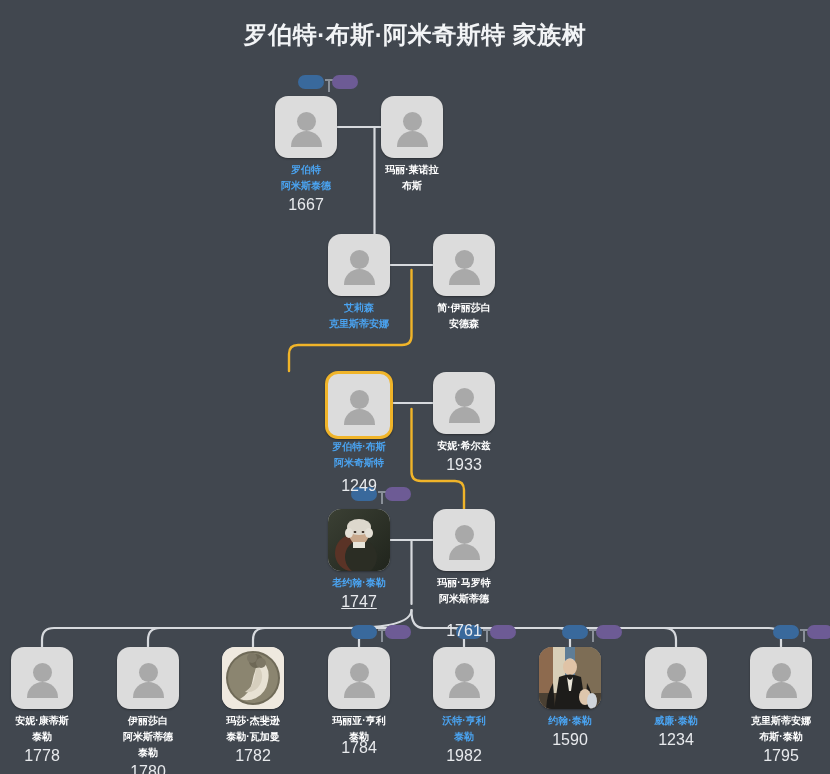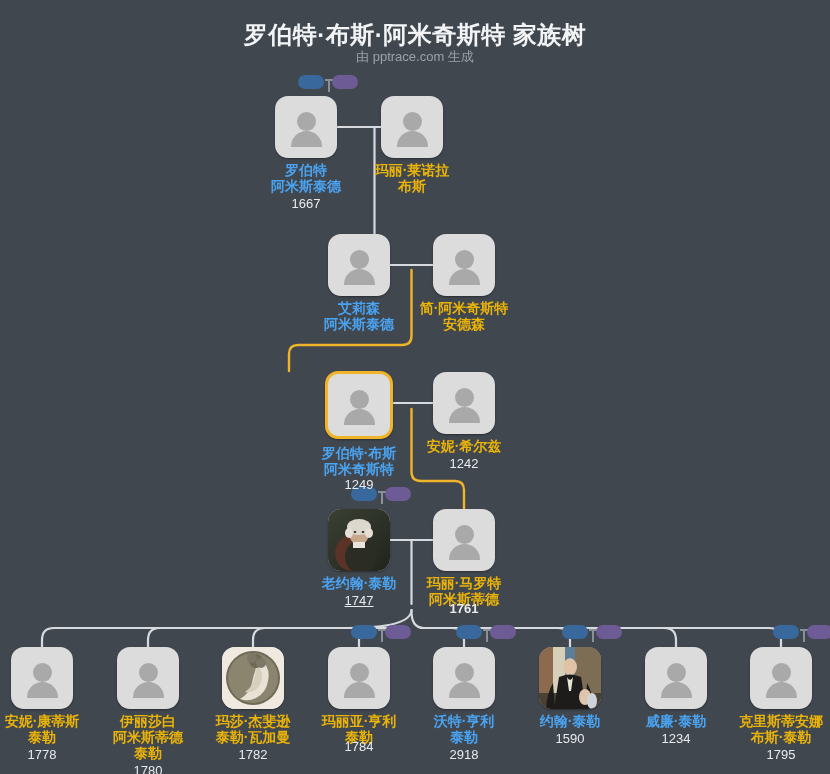--- a/index.html
+++ b/index.html
@@ -45,30 +45,30 @@
   }
   .avatar .body {
     position: absolute; left: 50%; bottom: 18%;
     width: 31px; height: 16px; margin-left: -15.5px;
     border-radius: 16px 16px 0 0; background: #a9a9a9;
   }
   .photo { position: absolute; inset: 0; }
 
   .label {
     position: absolute; top: 66px; left: -70px; width: 140px;
-    text-align: center; font-size: 14px; font-weight: bold;
+    text-align: center; font-size: 10px; font-weight: bold;
     line-height: 16px; white-space: pre-line;
   }
-  .card.highlight + .label { top: 74px; }
+  .card.highlight + .label { top: 68px; }
   .name-m { color: #4aa3f0; }
-  .name-f { color: #eab308; }
+  .name-f { color: #ffffff; }
   .year {
     position: absolute; left: -70px; width: 140px;
     text-align: center; color: #e8eaed;
-    font-size: 13px; font-weight: normal;
+    font-size: 16px; font-weight: normal;
   }
 
   
   .pills { position: absolute; width: 0; height: 0; }
   .pill {
     position: absolute; top: 0; width: 26px; height: 14px;
     border-radius: 7px;
   }
   .pill.blue   { left: -29px; background: #39699c; }
   .pill.purple { left: 5px;  background: #6d5b95; }
@@ -80,21 +80,20 @@
     position: absolute; left: 1px; top: 6px;
     width: 2px; height: 11px; background: #8a9099;
   }
 </style>
 </head>
 <body>
 
 <div id="stage">
 
   <div class="title">罗伯特·布斯·阿米奇斯特 家族树</div>
-  <div class="subtitle">由 pptrace.com 生成</div>
 
   <svg id="wires" viewBox="0 0 830 774">
     <g fill="none" stroke="#d7dade" stroke-width="2.2" stroke-linecap="round">
 
       <path d="M337 127 H412"></path>
       <path d="M374.5 127 V234"></path>
 
       <path d="M390 265 H433"></path>
 
       <path d="M393 403 H433"></path>
@@ -182,30 +181,30 @@
 布斯</div>
       </div>
       <div class="person" style="left: 359px; top: 234px;">
         <div class="card">
           <div class="avatar">
             <div class="head"></div>
             <div class="body"></div>
           </div>
         </div>
         <div class="label name-m">艾莉森
-阿米斯泰德</div>
+克里斯蒂安娜</div>
       </div>
       <div class="person" style="left: 464px; top: 234px;">
         <div class="card">
           <div class="avatar">
             <div class="head"></div>
             <div class="body"></div>
           </div>
         </div>
-        <div class="label name-f">简·阿米奇斯特
+        <div class="label name-f">简·伊丽莎白
 安德森</div>
       </div>
       <div class="person" style="left: 359px; top: 371px;">
         <div class="card highlight">
           <div class="avatar">
             <div class="head"></div>
             <div class="body"></div>
           </div>
         </div>
         <div class="label name-m">罗伯特·布斯
@@ -213,21 +212,21 @@
         <div class="year" style="top: 106px;">1249</div>
       </div>
       <div class="person" style="left: 464px; top: 372px;">
         <div class="card">
           <div class="avatar">
             <div class="head"></div>
             <div class="body"></div>
           </div>
         </div>
         <div class="label name-f">安妮·希尔兹</div>
-        <div class="year" style="top: 84px;">1242</div>
+        <div class="year" style="top: 84px;">1933</div>
       </div>
       <div class="person" style="left: 359px; top: 509px;">
         <div class="card">
           <svg class="photo" viewBox="0 0 62 62" preserveAspectRatio="none">
       <defs>
               <linearGradient id="g1" x1="0" y1="0" x2="1" y2="1">
         <stop offset="0" stop-color="#3b4034"></stop>
                 <stop offset="1" stop-color="#20241c"></stop>
               </linearGradient>
             </defs>
@@ -248,21 +247,21 @@
       </div>
       <div class="person" style="left: 464px; top: 509px;">
         <div class="card">
           <div class="avatar">
             <div class="head"></div>
             <div class="body"></div>
           </div>
         </div>
         <div class="label name-f">玛丽·马罗特
 阿米斯蒂德</div>
-        <div class="year" style="top: 92px; font-weight: bold;">1761</div>
+        <div class="year" style="top: 113px;">1761</div>
       </div>
       <div class="person" style="left: 42px; top: 647px;">
         <div class="card">
           <div class="avatar">
             <div class="head"></div>
             <div class="body"></div>
           </div>
         </div>
         <div class="label name-f">安妮·康蒂斯
 泰勒</div>
@@ -310,21 +309,21 @@
       </div>
       <div class="person" style="left: 464px; top: 647px;">
         <div class="card">
           <div class="avatar">
             <div class="head"></div>
             <div class="body"></div>
           </div>
         </div>
         <div class="label name-m">沃特·亨利
 泰勒</div>
-        <div class="year" style="top: 100px;">2918</div>
+        <div class="year" style="top: 100px;">1982</div>
       </div>
       <div class="person" style="left: 570px; top: 647px;">
         <div class="card">
           <svg class="photo" viewBox="0 0 62 62" preserveAspectRatio="none">
       <rect width="62" height="62" fill="#6e6550"></rect>
       <rect x="0" y="0" width="14" height="62" fill="#8d6a4e"></rect>
       <rect x="14" y="0" width="12" height="62" fill="#d8cfb8"></rect>
       <rect x="26" y="0" width="10" height="62" fill="#5e7d96"></rect>
       <rect x="36" y="0" width="26" height="62" fill="#7d6d55"></rect>
       <rect x="0" y="46" width="62" height="16" fill="#4a4033"></rect>

